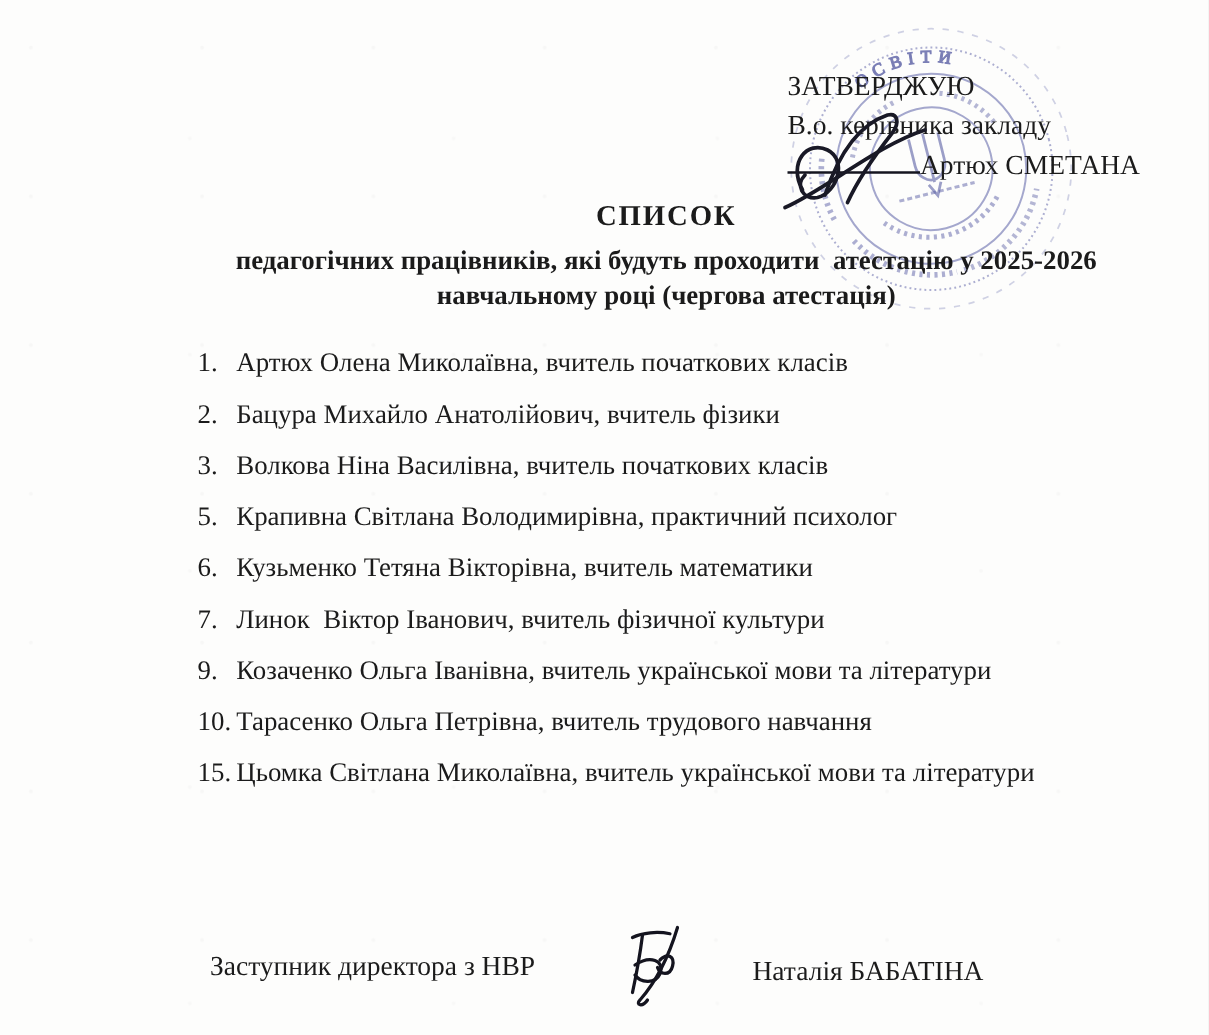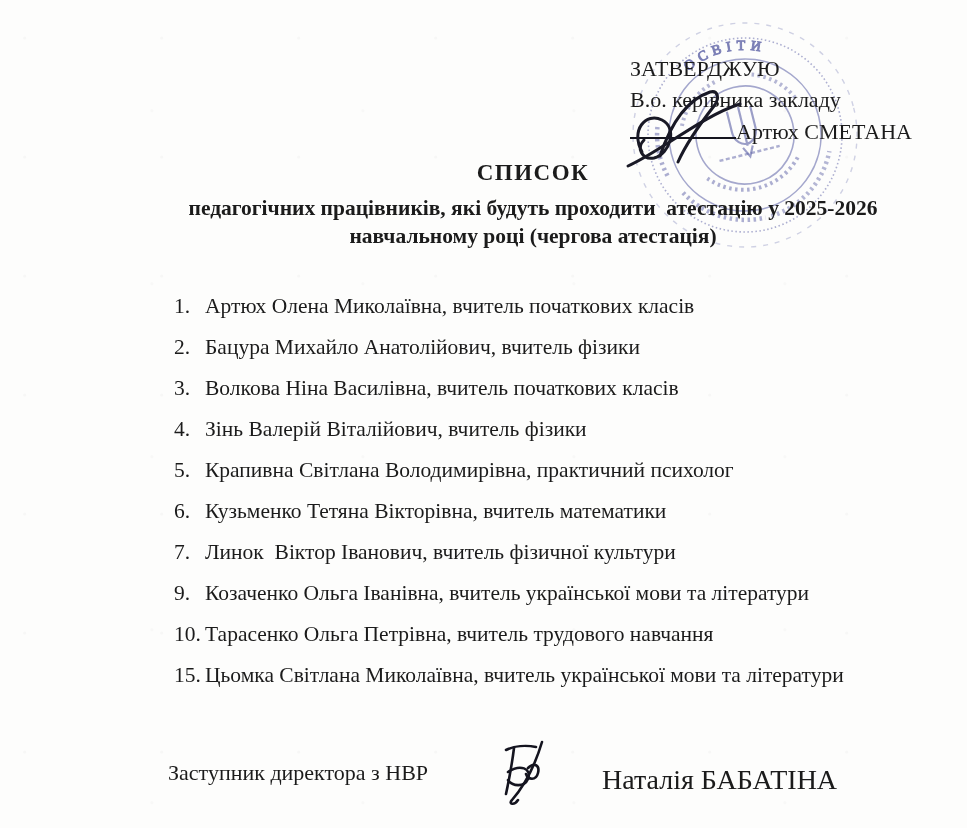--- a/index.html
+++ b/index.html
@@ -31,27 +31,27 @@
   }
   .top-sig{position:absolute;left:612px;top:82px;z-index:3;}
   .heading{
     position:absolute;left:113px;top:160px;width:840px;
     text-align:center;z-index:2;
   }
   .title{font-size:23px;font-weight:bold;letter-spacing:1.5px;margin:0 0 8px 0;}
   .subtitle{font-size:21.5px;font-weight:bold;line-height:28px;white-space:pre-wrap;margin:0;}
   .list{
     position:absolute;left:158px;top:270px;z-index:2;
-    margin:16px;padding:0;list-style:none;font-size:21.5px;
+    margin:0;padding:0;list-style:none;font-size:21.5px;
   }
   .list li{line-height:41px;white-space:pre-wrap;}
   .li-num{display:inline-block;min-width:31px;}
   .footer-label{position:absolute;left:168px;top:760px;font-size:22px;z-index:2;white-space:nowrap;}
   .footer-sig{position:absolute;left:492px;top:734px;z-index:3;}
-  .footer-name{position:absolute;left:602px;top:764px;font-size:28px;z-index:2;white-space:nowrap;}
+  .footer-name{position:absolute;left:602px;top:764px;font-size:22px;z-index:2;white-space:nowrap;}
   .stamp text{
     font-family:"Liberation Serif","DejaVu Serif",serif;
     font-size:14px;letter-spacing:5px;fill:#565b9d;opacity:.8;
   }
 </style>
 </head>
 <body>
 
 <div class="page">
 
@@ -100,21 +100,20 @@
   <div class="heading">
     <div class="title">СПИСОК</div>
     <div class="subtitle">педагогічних працівників, які будуть проходити  атестацію у 2025-2026</div>
     <div class="subtitle">навчальному році (чергова атестація)</div>
   </div>
 
   <ol class="list">
       <li><span class="li-num">1.</span><span>Артюх Олена Миколаївна, вчитель початкових класів</span></li>
       <li><span class="li-num">2.</span><span>Бацура Михайло Анатолійович, вчитель фізики</span></li>
       <li><span class="li-num">3.</span><span>Волкова Ніна Василівна, вчитель початкових класів</span></li>
-      <li><span class="li-num">4.</span><span>Зінь Валерій Віталійович, вчитель фізики</span></li>
       <li><span class="li-num">5.</span><span>Крапивна Світлана Володимирівна, практичний психолог</span></li>
       <li><span class="li-num">6.</span><span>Кузьменко Тетяна Вікторівна, вчитель математики</span></li>
       <li><span class="li-num">7.</span><span>Линок  Віктор Іванович, вчитель фізичної культури</span></li>
       <li><span class="li-num">9.</span><span>Козаченко Ольга Іванівна, вчитель української мови та літератури</span></li>
       <li><span class="li-num">10.</span><span>Тарасенко Ольга Петрівна, вчитель трудового навчання</span></li>
       <li><span class="li-num">15.</span><span>Цьомка Світлана Миколаївна, вчитель української мови та літератури</span></li>
     </ol>
 
   <div class="footer-label">Заступник директора з НВР</div>
   <svg class="footer-sig" width="64" height="76" viewBox="0 0 64 76" aria-hidden="true">

